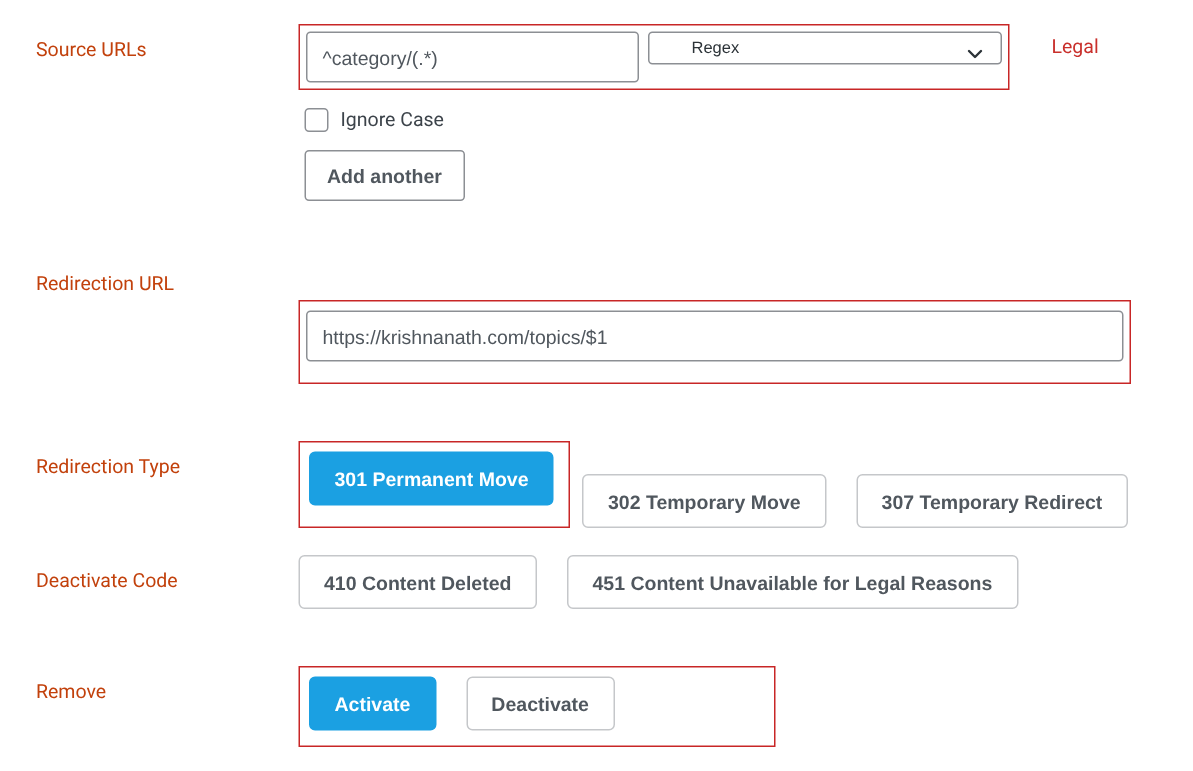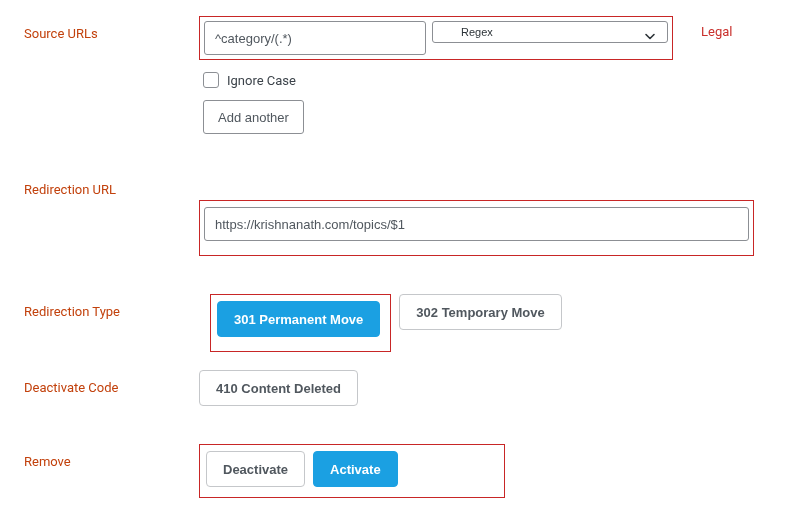--- a/index.html
+++ b/index.html
@@ -104,25 +104,26 @@
     padding: 0 14px;
     font-size: 13px;
     color: #50575e;
     cursor: pointer;
     display: inline-flex;
     align-items: center;
   }
   .add-another {
     margin-top: 12px;
     margin-left: 4px;
+    font-weight: bold;
   }
   .dest-input { width: 545px; }
   .btn-group {
     display: inline-flex;
-    gap: 8px;
+    gap: 20px;
   }
   .pill {
     height: 36px;
     border: 1px solid #c5c7ca;
     border-radius: 4px;
     background: #fff;
     padding: 0 16px;
     font-size: 13px;
     font-weight: 600;
     color: #50575e;
@@ -172,43 +173,45 @@
   <div class="field-col">
     <span class="hl" style="padding:6px 4px 14px 4px;margin-top:28px;">
       <input class="text-input dest-input" value="https://krishnanath.com/topics/$1" style="">
     </span>
   </div>
 </div>
 
 <div class="row tight">
   <div class="label-col">Redirection Type</div>
   <div class="field-col">
-    <span style="display:inline-flex; align-items:flex-start;margin-left:11px;">
+    <span style="display:inline-flex; align-items:flex-end;">
       <span class="hl" style="padding:6px 10px 14px 6px;">
         <button class="pill active">301 Permanent Move</button>
       </span>
       <span class="btn-group" style="margin-left:8px;">
         <button class="pill">302 Temporary Move</button>
+        <button class="pill">307 Temporary Redirect</button>
       </span>
     </span>
   </div>
 </div>
 
 <div class="row">
   <div class="label-col">Deactivate Code</div>
   <div class="field-col">
     <span class="btn-group">
       <button class="pill">410 Content Deleted</button>
+      <button class="pill">451 Content Unavailable for Legal Reasons</button>
     </span>
   </div>
 </div>
 
 <div class="row" style="margin-bottom:0;">
   <div class="label-col">Remove</div>
   <div class="field-col">
     <span class="hl" style="padding:6px 106px 10px 6px;">
       <span class="btn-group status-group">
+        <button class="pill active">Activate</button>
         <button class="pill">Deactivate</button>
-        <button class="pill active">Activate</button>
       </span>
     </span>
   </div>
 </div>
 
 </body></html>

